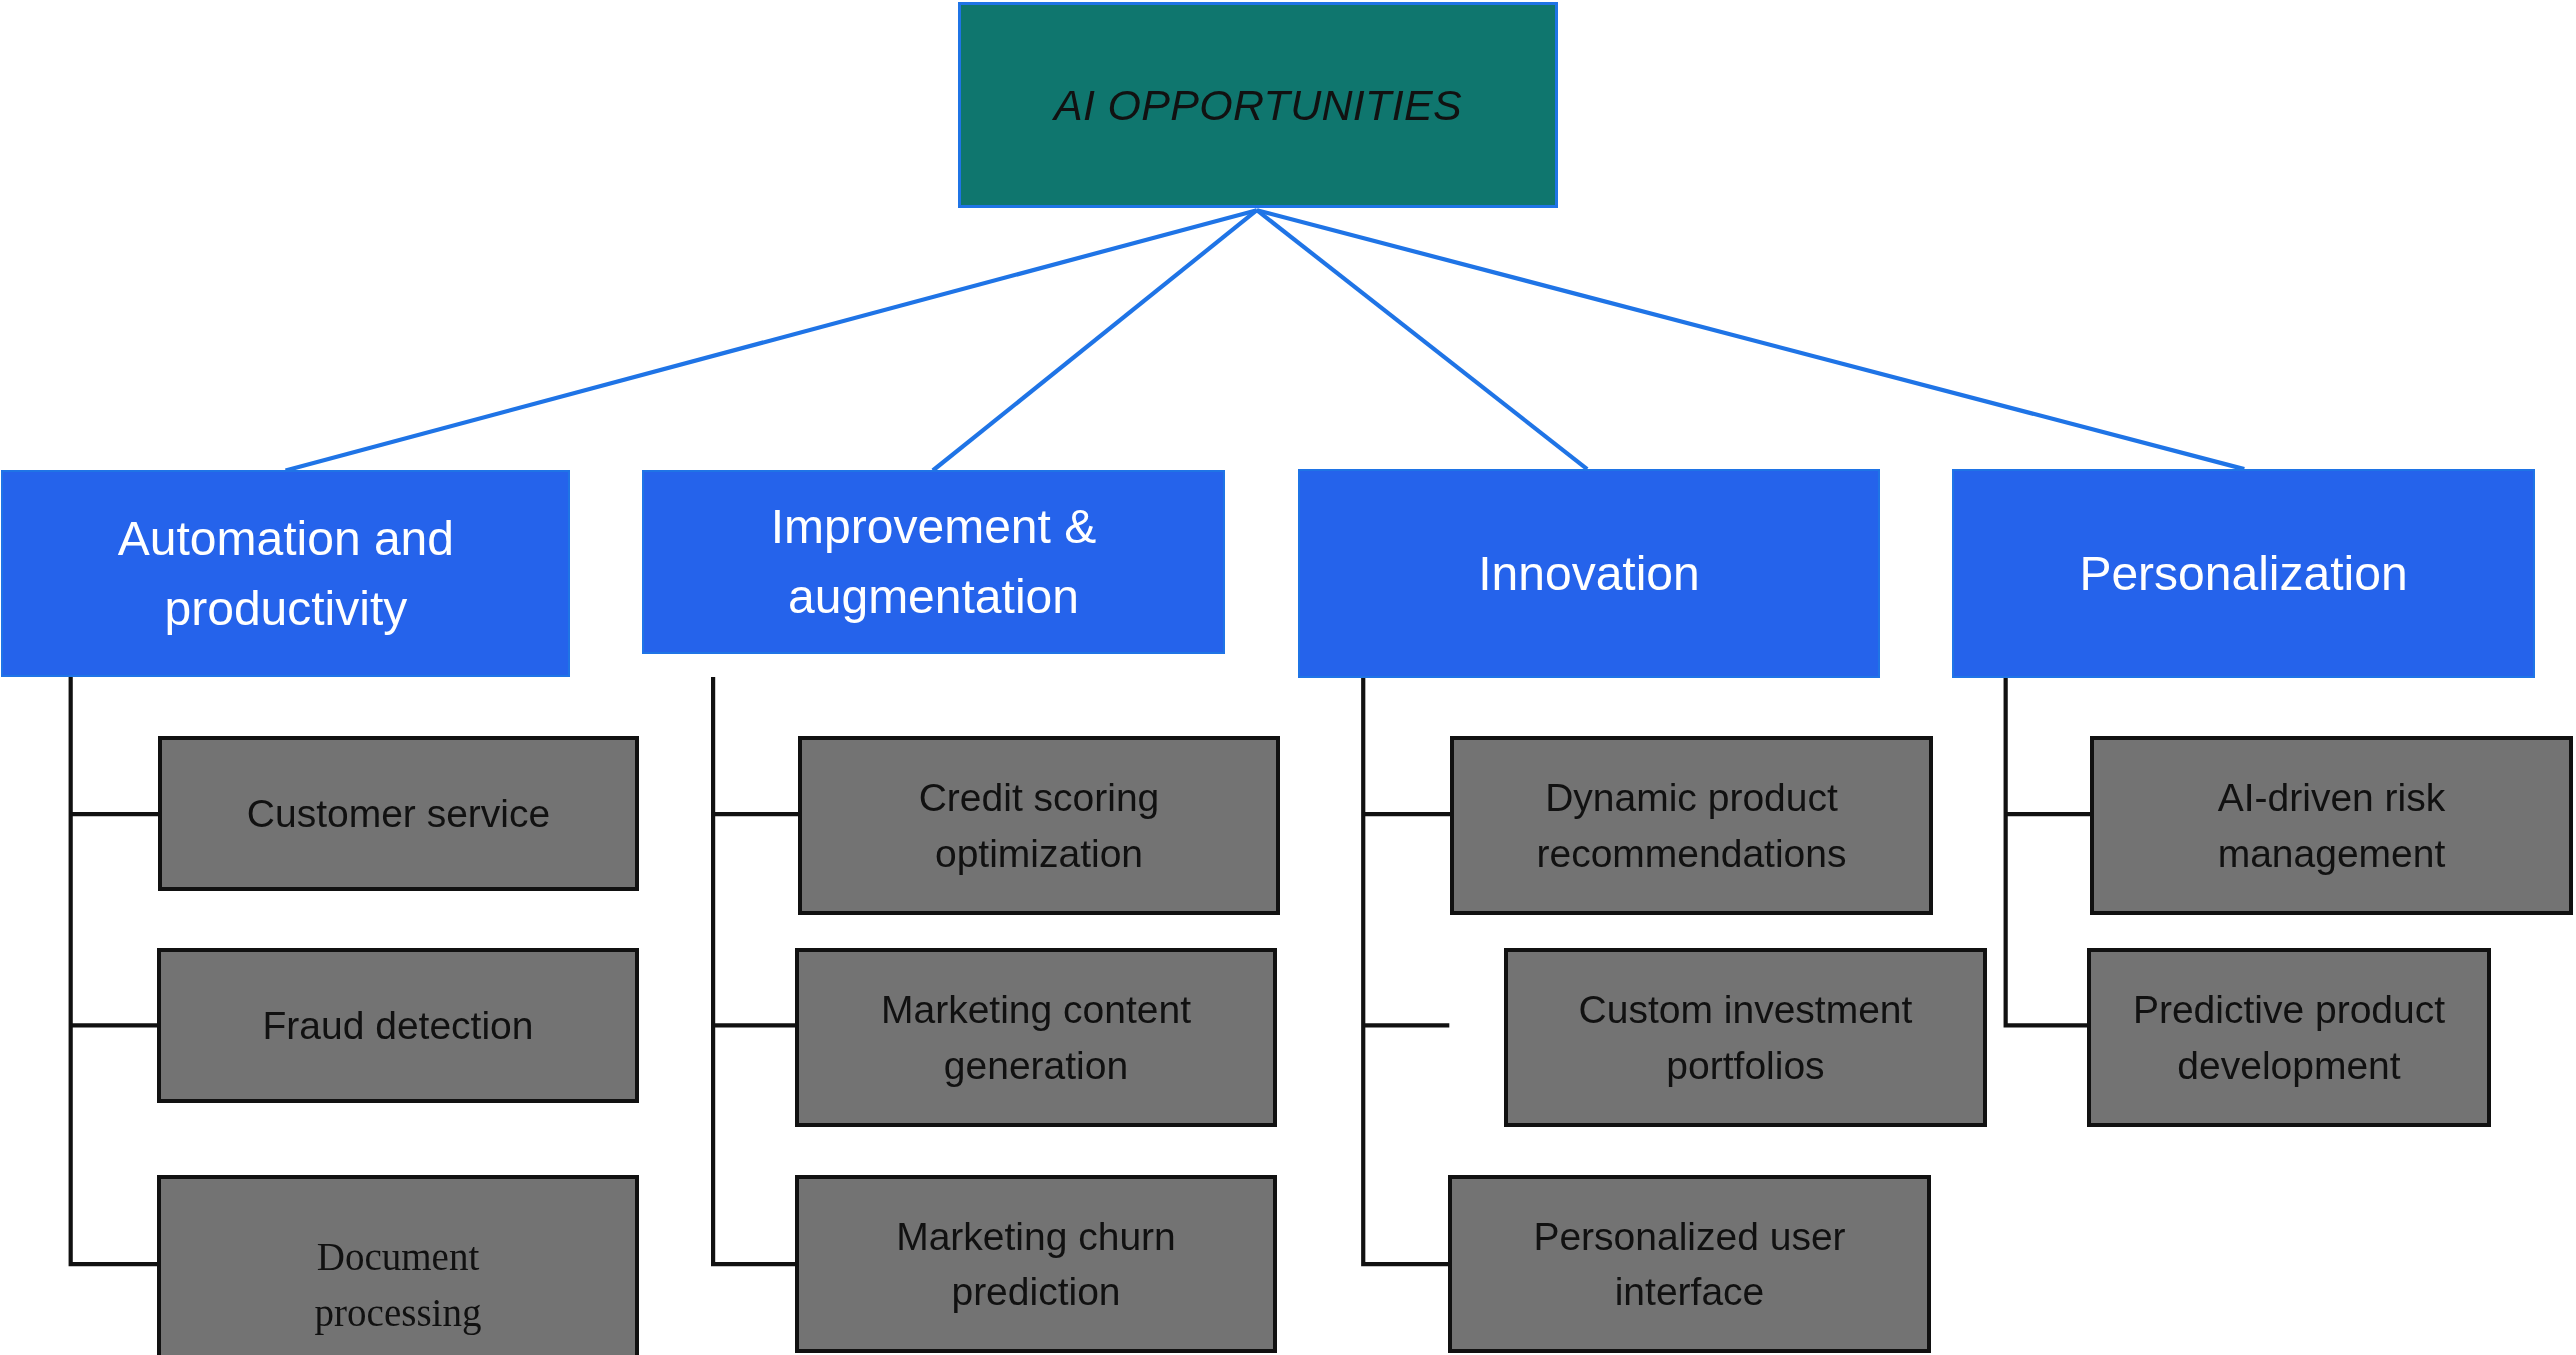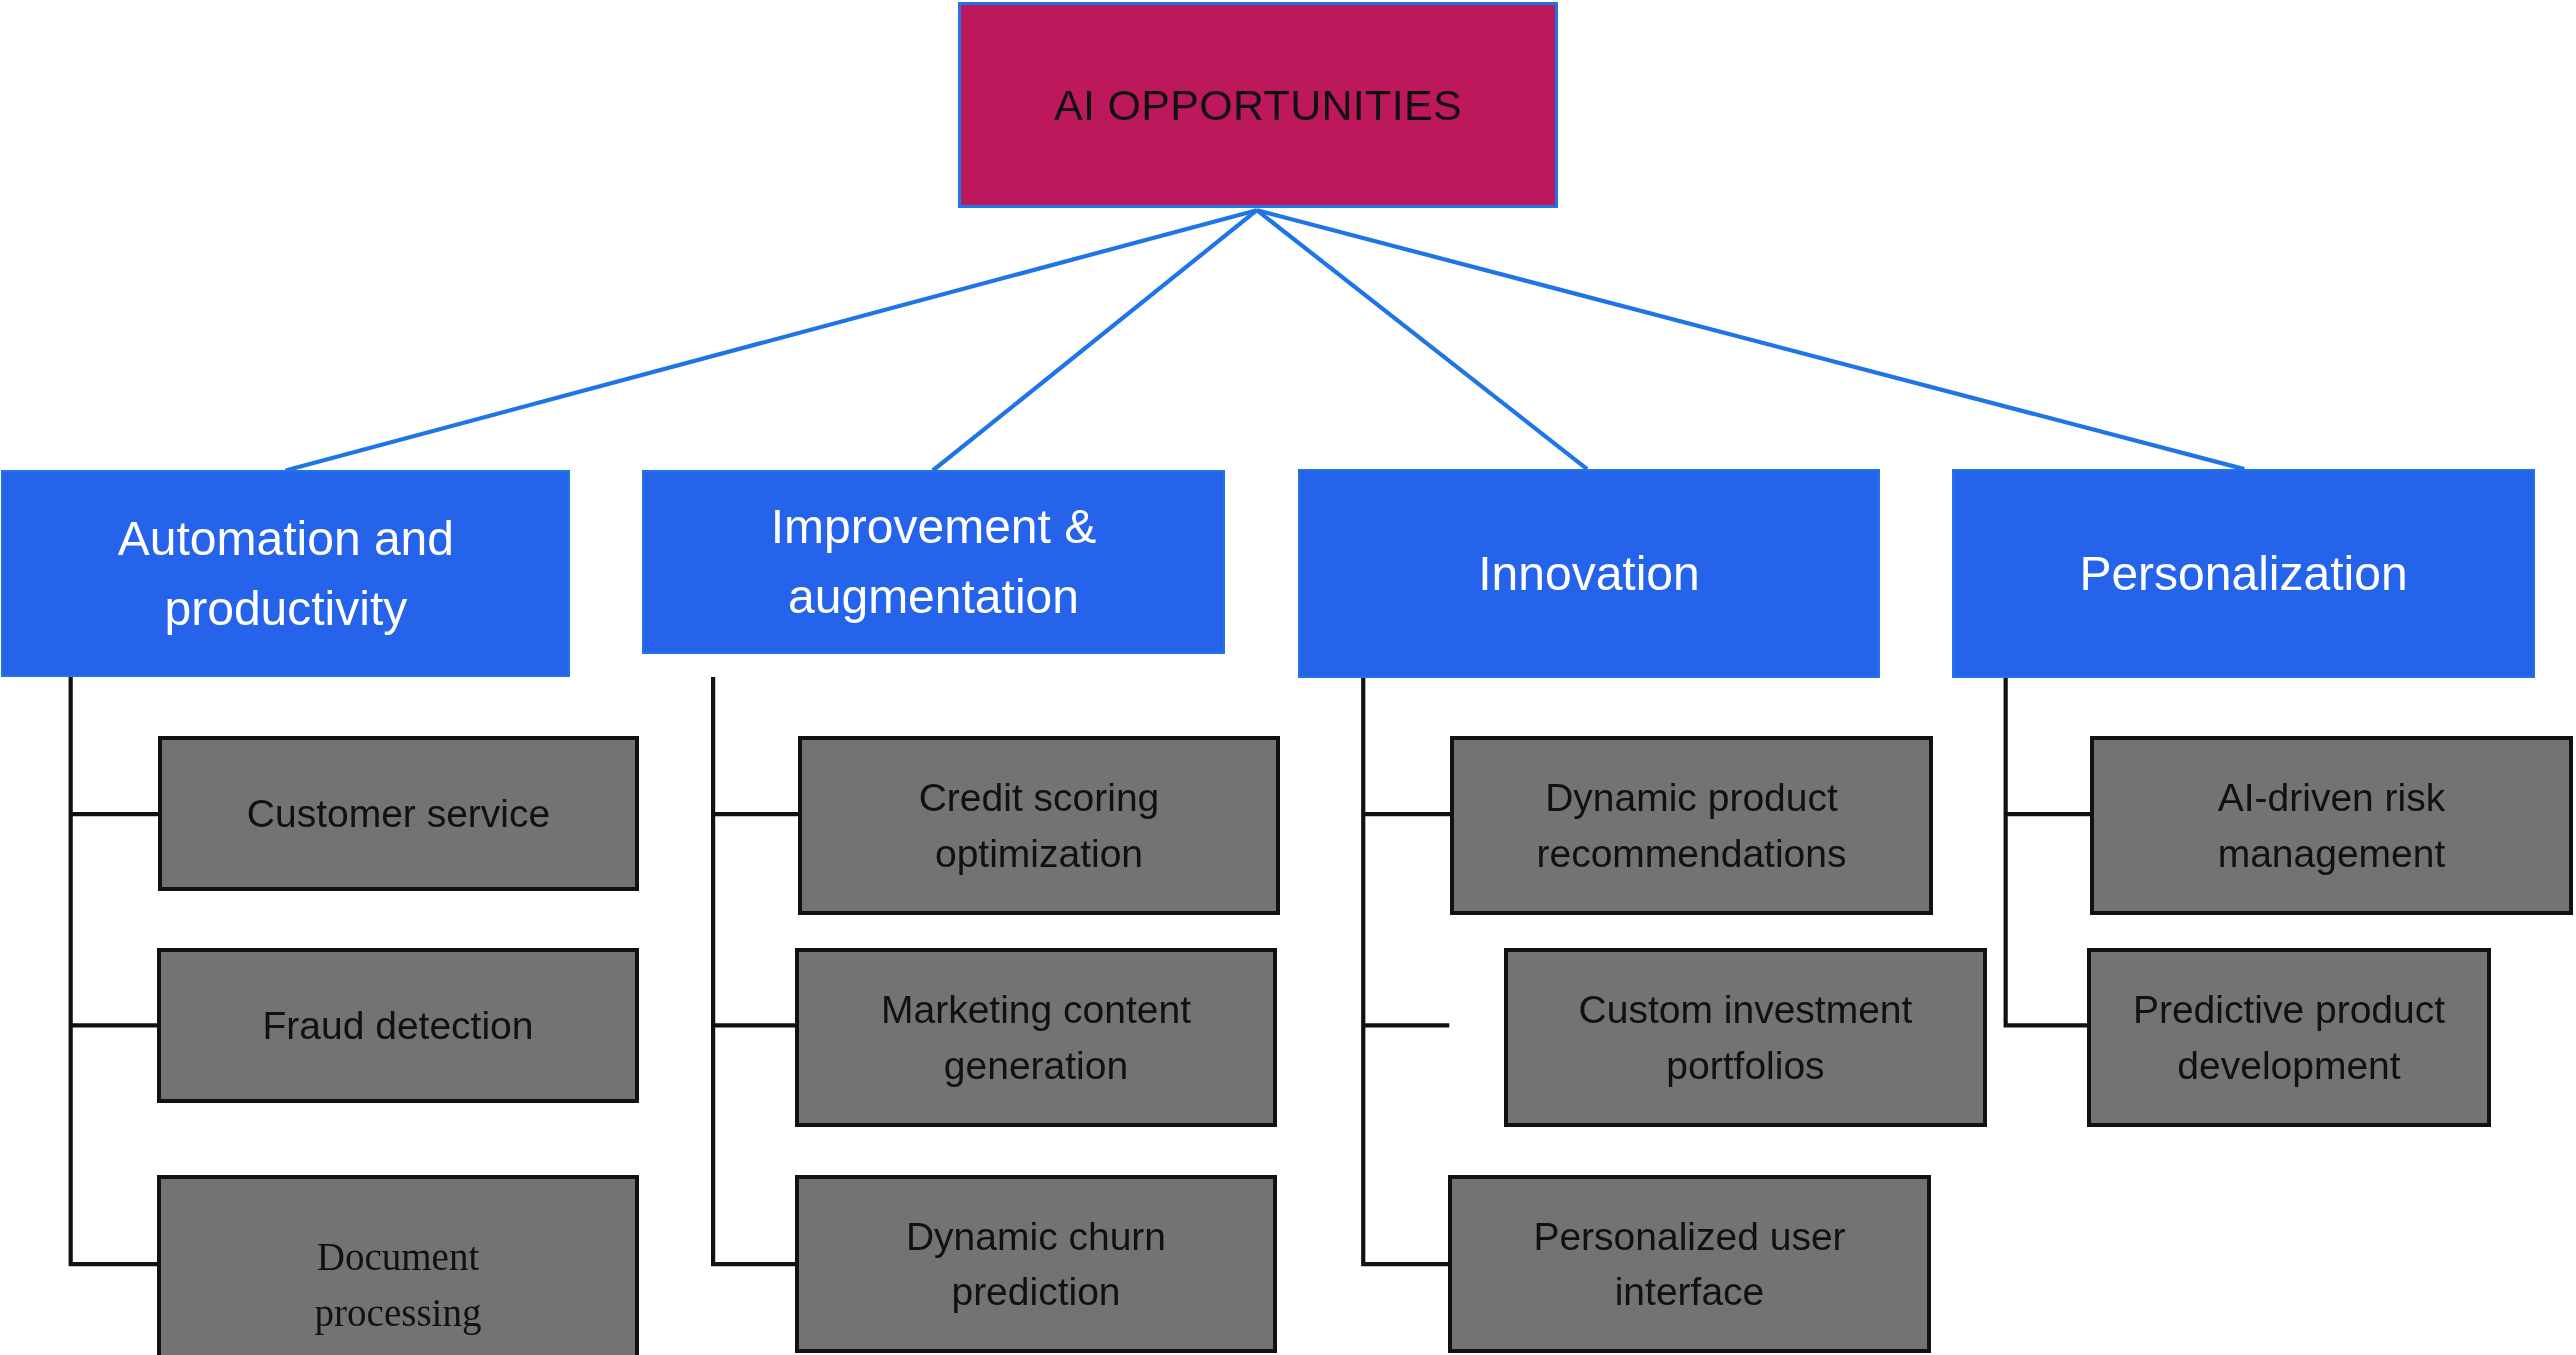--- a/index.html
+++ b/index.html
@@ -1,22 +1,22 @@
 <!DOCTYPE html>
 <html style="font-size:11.2px"><head>
 <meta charset="utf-8">
 <style>
   html, body { margin:0; padding:0; background:#ffffff; }
   body { width:2576px; height:1356px; position:relative; overflow:hidden;
          font-family:"Liberation Sans", sans-serif; }
   svg.links { position:absolute; left:0; top:0; width:2576px; height:1356px; }
   .box { position:absolute; box-sizing:border-box; display:flex; align-items:center;
          justify-content:center; text-align:center; }
-  .root { border:3.5px solid #1f74e6; background:#be185d; color:#111;
-          font-size:43px; letter-spacing:0.3px; }
+  .root { border:3.5px solid #1f74e6; background:#0f766e; color:#111;
+          font-size:43px; letter-spacing:0.3px;font-style:italic; }
   .cat { background:#2563eb; border:2.1px solid #1f74e6; color:#fff; font-size:48px; line-height:1.45; }
   .leaf { border:4.2px solid #111; background:#737373; color:#111; font-size:39px; line-height:1.42; }
   .label { white-space:pre-line; }
 </style>
 </head>
 <body>
 
 <svg class="links" viewBox="0 0 3681 1937" width="2576" height="1356">
   <g stroke="#1f74e6" stroke-width="6" fill="none">
     <line x1="1796" y1="300" x2="408" y2="672"></line>
@@ -75,21 +75,21 @@
 
 <div class="box leaf" style="left:798px; top:736px; width:482px; height:179px;">
   <span class="label">Credit scoring
 optimization</span>
 </div>
 <div class="box leaf" style="left:795px; top:948px; width:482px; height:179px;">
   <span class="label">Marketing content
 generation</span>
 </div>
 <div class="box leaf" style="left:795px; top:1175px; width:482px; height:178px;">
-  <span class="label">Dynamic churn
+  <span class="label">Marketing churn
 prediction</span>
 </div>
 
 <div class="box leaf" style="left:1450px; top:736px; width:483px; height:179px;">
   <span class="label">Dynamic product
 recommendations</span>
 </div>
 <div class="box leaf" style="left:1504px; top:948px; width:483px; height:179px;">
   <span class="label">Custom investment
 portfolios</span>

